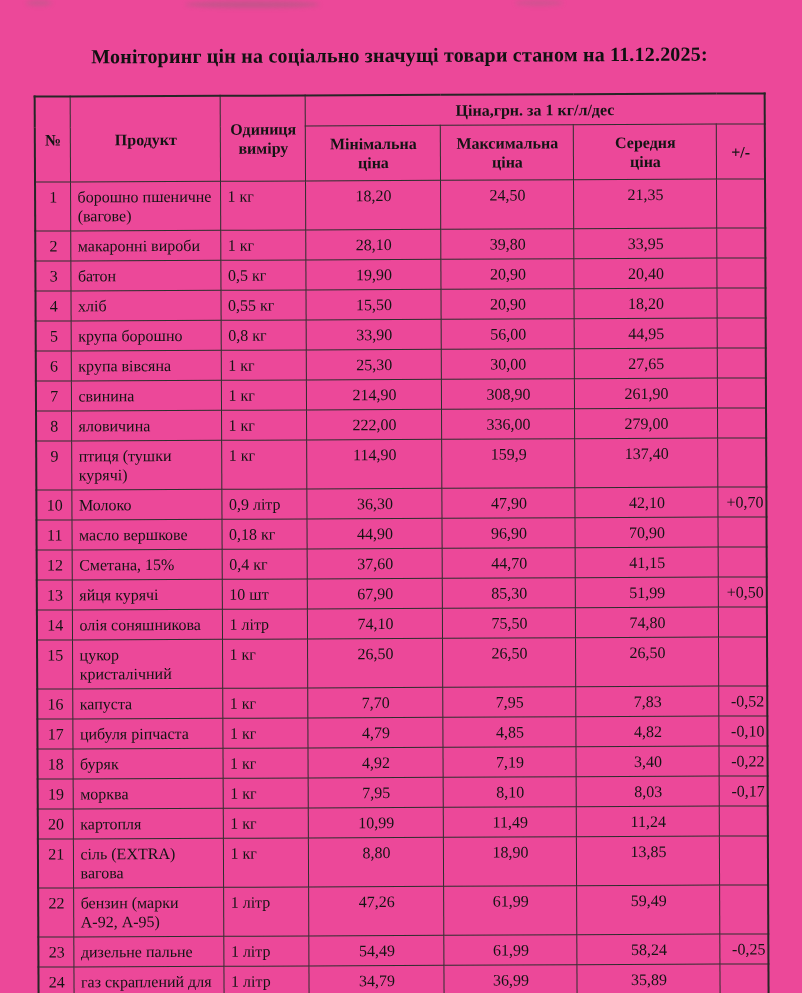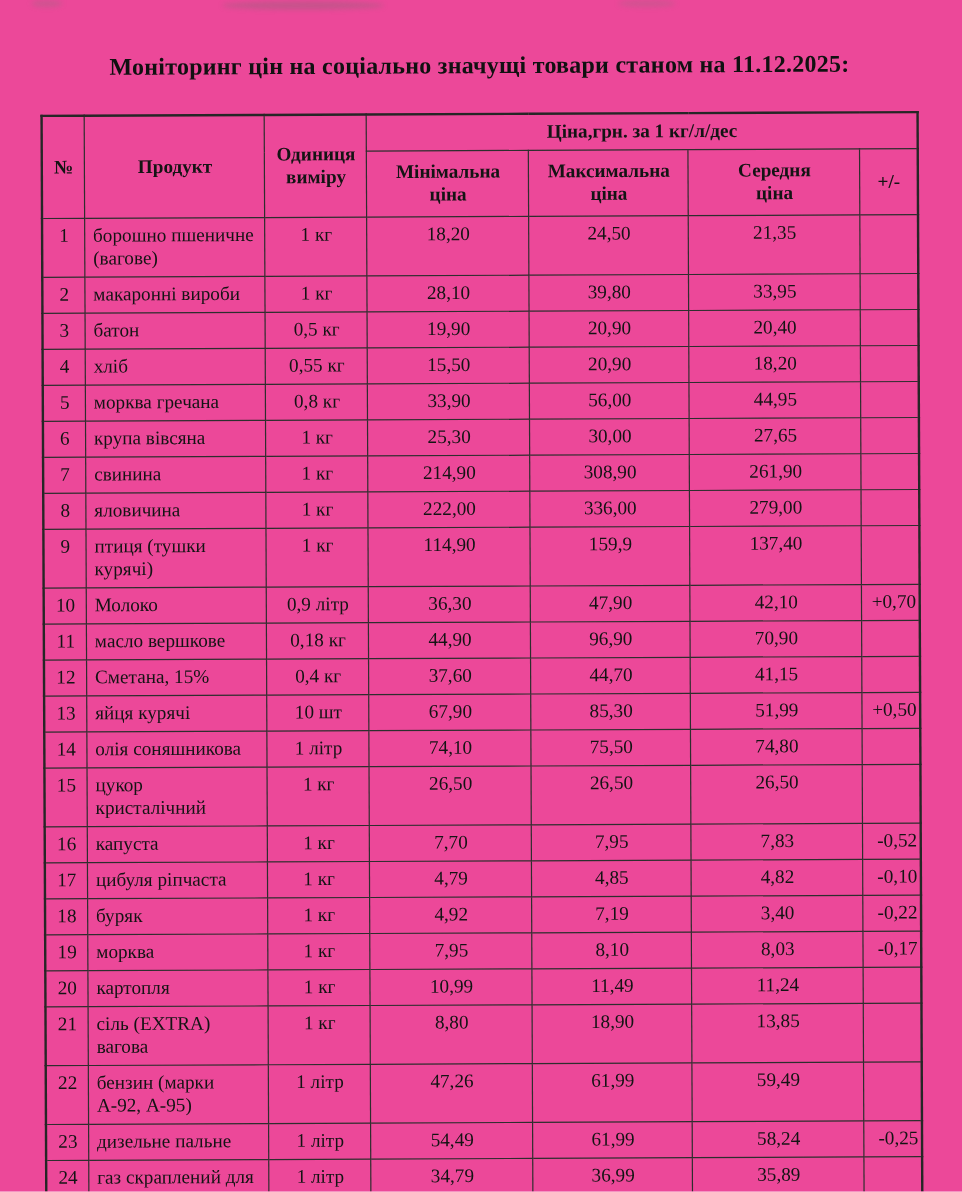--- a/index.html
+++ b/index.html
@@ -53,21 +53,21 @@
   tr.h2 th { height: 48px; }
   th.delta-h { vertical-align: top; padding-top: 8px; }
 
   .price-table td {
     padding: 5px 6px;
     line-height: 19px;
     vertical-align: top;
   }
   td.c-num   { text-align: center; padding-left: 2px; padding-right: 2px; }
   td.c-prod  { text-align: left; padding-left: 6px; padding-right: 8px; margin-left: 28px; }
-  td.c-unit  { text-align: center; margin-top: 20px; }
+  td.c-unit  { text-align: left; margin-top: 20px; }
   td.c-min, td.c-max, td.c-avg { text-align: center; }
   td.c-delta { text-align: right; padding-left: 2px; padding-right: 2px; }
 
   col.w-num   { width: 36px; }
   col.w-prod  { width: 150px; }
   col.w-unit  { width: 85px; }
   col.w-min   { width: 135px; }
   col.w-max   { width: 133px; }
   col.w-avg   { width: 143px; }
   col.w-delta { width: 48px; }
@@ -143,21 +143,21 @@
     <td class="c-num">4</td>
     <td class="c-prod">хліб</td>
     <td class="c-unit">0,55 кг</td>
     <td class="c-min">15,50</td>
     <td class="c-max">20,90</td>
     <td class="c-avg">18,20</td>
     <td class="c-delta"></td>
   </tr>
           <tr>
     <td class="c-num">5</td>
-    <td class="c-prod">морква гречана</td>
+    <td class="c-prod">крупа борошно</td>
     <td class="c-unit">0,8 кг</td>
     <td class="c-min">33,90</td>
     <td class="c-max">56,00</td>
     <td class="c-avg">44,95</td>
     <td class="c-delta"></td>
   </tr>
           <tr>
     <td class="c-num">6</td>
     <td class="c-prod">крупа вівсяна</td>
     <td class="c-unit">1 кг</td>

